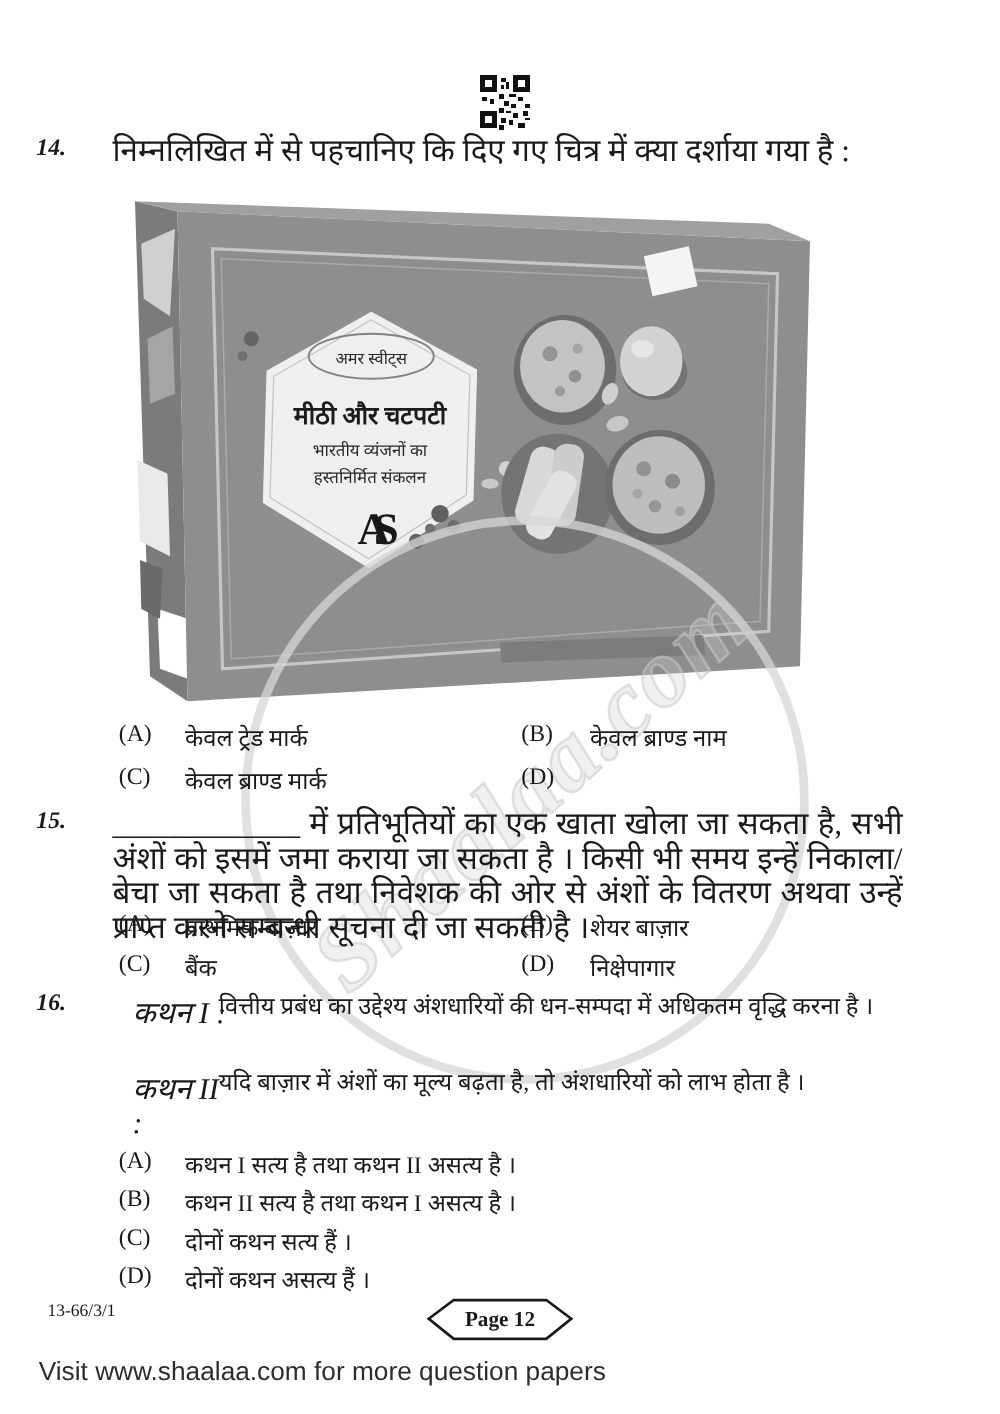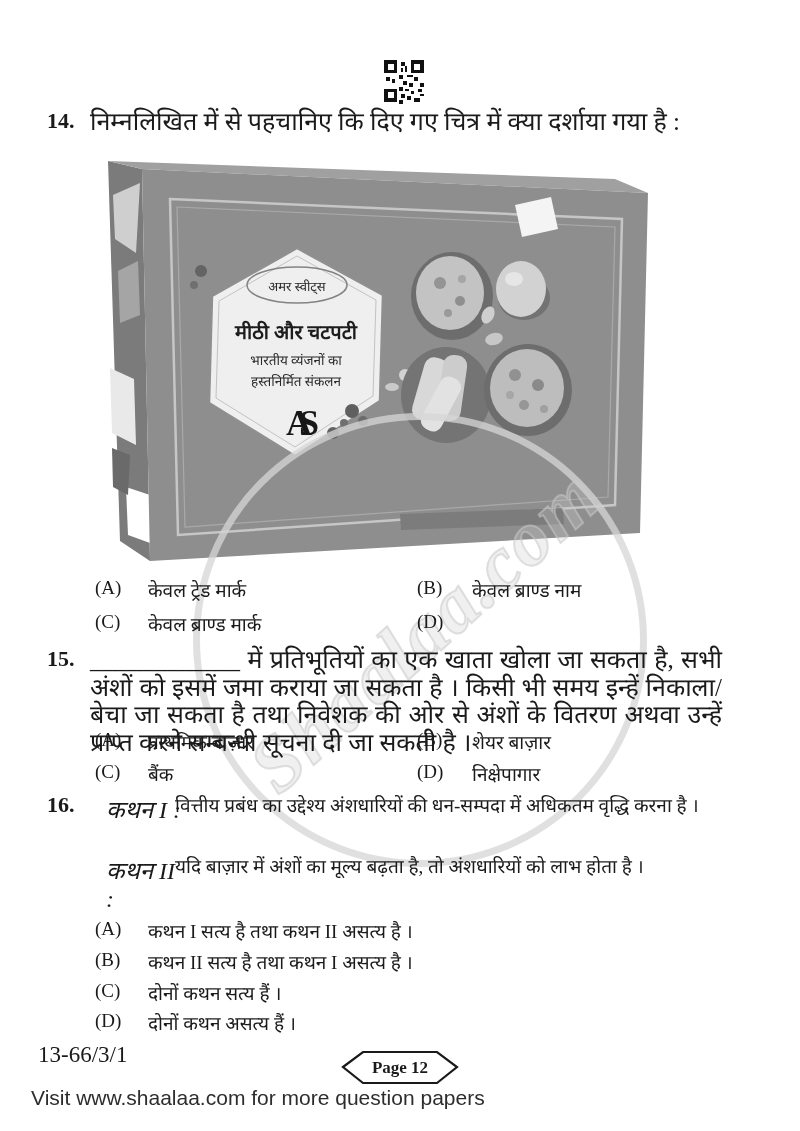--- a/index.html
+++ b/index.html
@@ -19,21 +19,21 @@
     position:absolute; left:175px; top:585px; width:500px; text-align:center;
     transform:rotate(-42deg);
     font-family:"Liberation Serif",serif; font-style:italic; font-weight:bold;
     font-size:78px; letter-spacing:2px;
     color:rgba(205,205,205,0.30);
     -webkit-text-stroke:2px rgba(200,200,200,0.55);
     z-index:3; pointer-events:none; white-space:nowrap;
   }
   
   .qnum {
-    position:absolute; left:47px; font-weight:bold; font-size:22px;
+    position:absolute; left:29px; font-weight:bold; font-size:19px;font-style:italic;
   }
   .qbody {
     position:absolute; left:90px; width:632px; font-size:25px; line-height:27.5px;
     text-align:justify; z-index:4;
   }
   .optrow { position:absolute; left:95px; width:627px; height:30px; z-index:4; }
   .optcell { position:absolute; top:0; font-size:19px; white-space:nowrap; }
   .letter1 { left:0; }
   .text1   { left:53px; }
   .letter2 { left:322px; }
@@ -41,23 +41,23 @@
   .stmt-label {
     position:absolute; left:106px; width:82px; font-size:24px; font-style:italic; z-index:4;
   }
   .stmt-text {
     position:absolute; left:175px; width:547px; font-size:19px; line-height:28px;
     text-align:justify; z-index:4;
   }
   .optlist-letter { position:absolute; left:95px; font-size:19px; z-index:4; }
   .optlist-text   { position:absolute; left:148px; font-size:19px; z-index:4; white-space:nowrap; }
   
-  .footer-code { position:absolute; left:38px; top:1042px; font-size:23px; z-index:4; }
+  .footer-code { position:absolute; left:38px; top:1042px; font-size:14px; z-index:4; }
   .page-badge {
-    position:absolute; left:341px; top:1038px; width:118px; height:35px; z-index:4;margin-top:12px;
+    position:absolute; left:341px; top:1038px; width:118px; height:35px; z-index:4;
   }
   .page-badge .badge-label {
     position:absolute; left:0; top:0; width:100%; height:100%;
     display:flex; align-items:center; justify-content:center;
     font-size:17px; font-weight:bold;
   }
   .promo {
     position:absolute; left:31px; top:1086px; z-index:4;
     font-family:"Liberation Sans","DejaVu Sans",sans-serif;
     font-size:21px; color:#2d2d2d;

